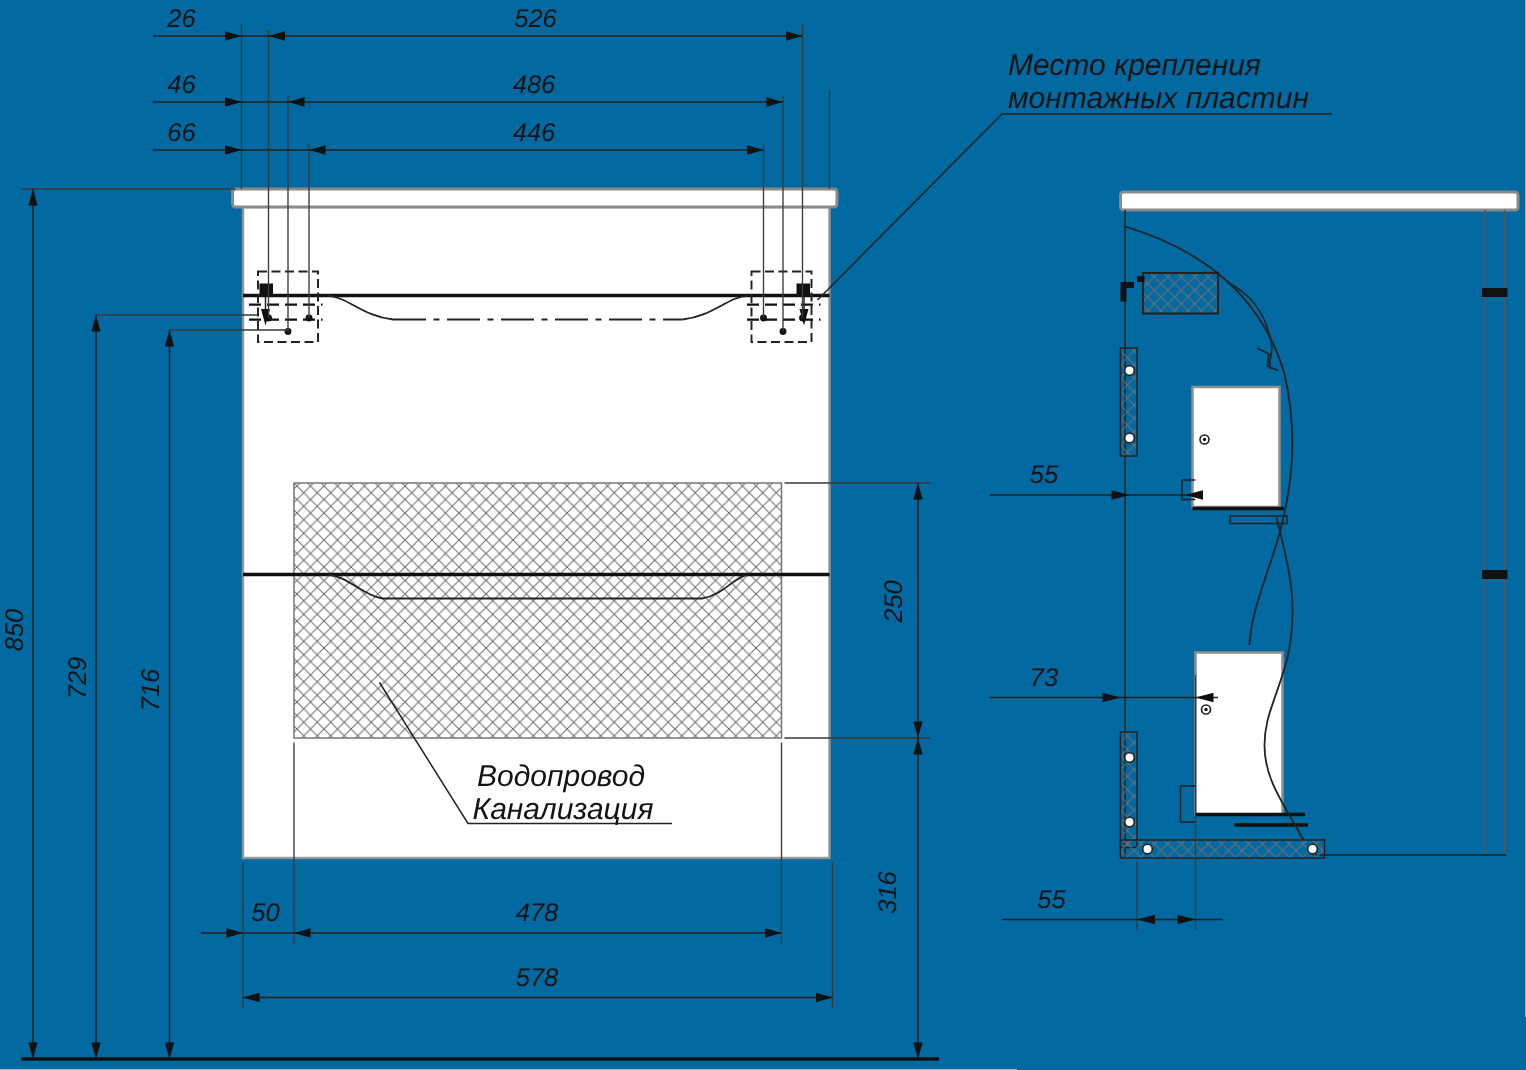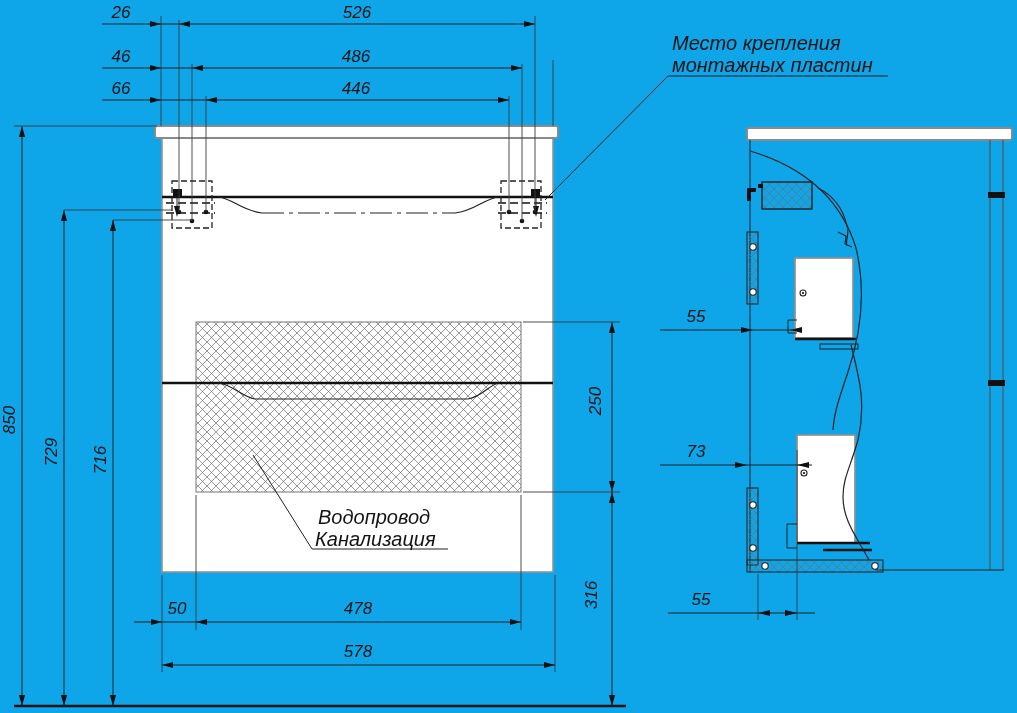--- a/index.html
+++ b/index.html
@@ -1,16 +1,16 @@
 <!DOCTYPE html>
 <html><head>
 <meta charset="utf-8">
 <style>
   html,body{margin:0;padding:0;background:#ffffff;}
-  .canvas{position:relative;width:1017px;height:713px;background:#0ea5e9;overflow:hidden;
+  .canvas{position:relative;width:1017px;height:713px;background:#0369a1;overflow:hidden;
           font-family:"Liberation Sans", sans-serif;}
   svg{position:absolute;left:0;top:0;}
   text{fill:#141414;font-style:italic;font-family:"Liberation Sans", sans-serif;}
   .dimtxt{font-size:17px;}
   .notetxt{font-size:20px;}
   .thin{stroke:#222222;stroke-width:1;fill:none;}
   .xthin{stroke:#3a3a3a;stroke-width:0.9;fill:none;}
   .thick{stroke:#111111;stroke-width:2.4;fill:none;}
   .gray{stroke:#8a8a8a;stroke-width:2;fill:#ffffff;}
   .grayline{stroke:#949494;stroke-width:1.6;fill:#ffffff;}

